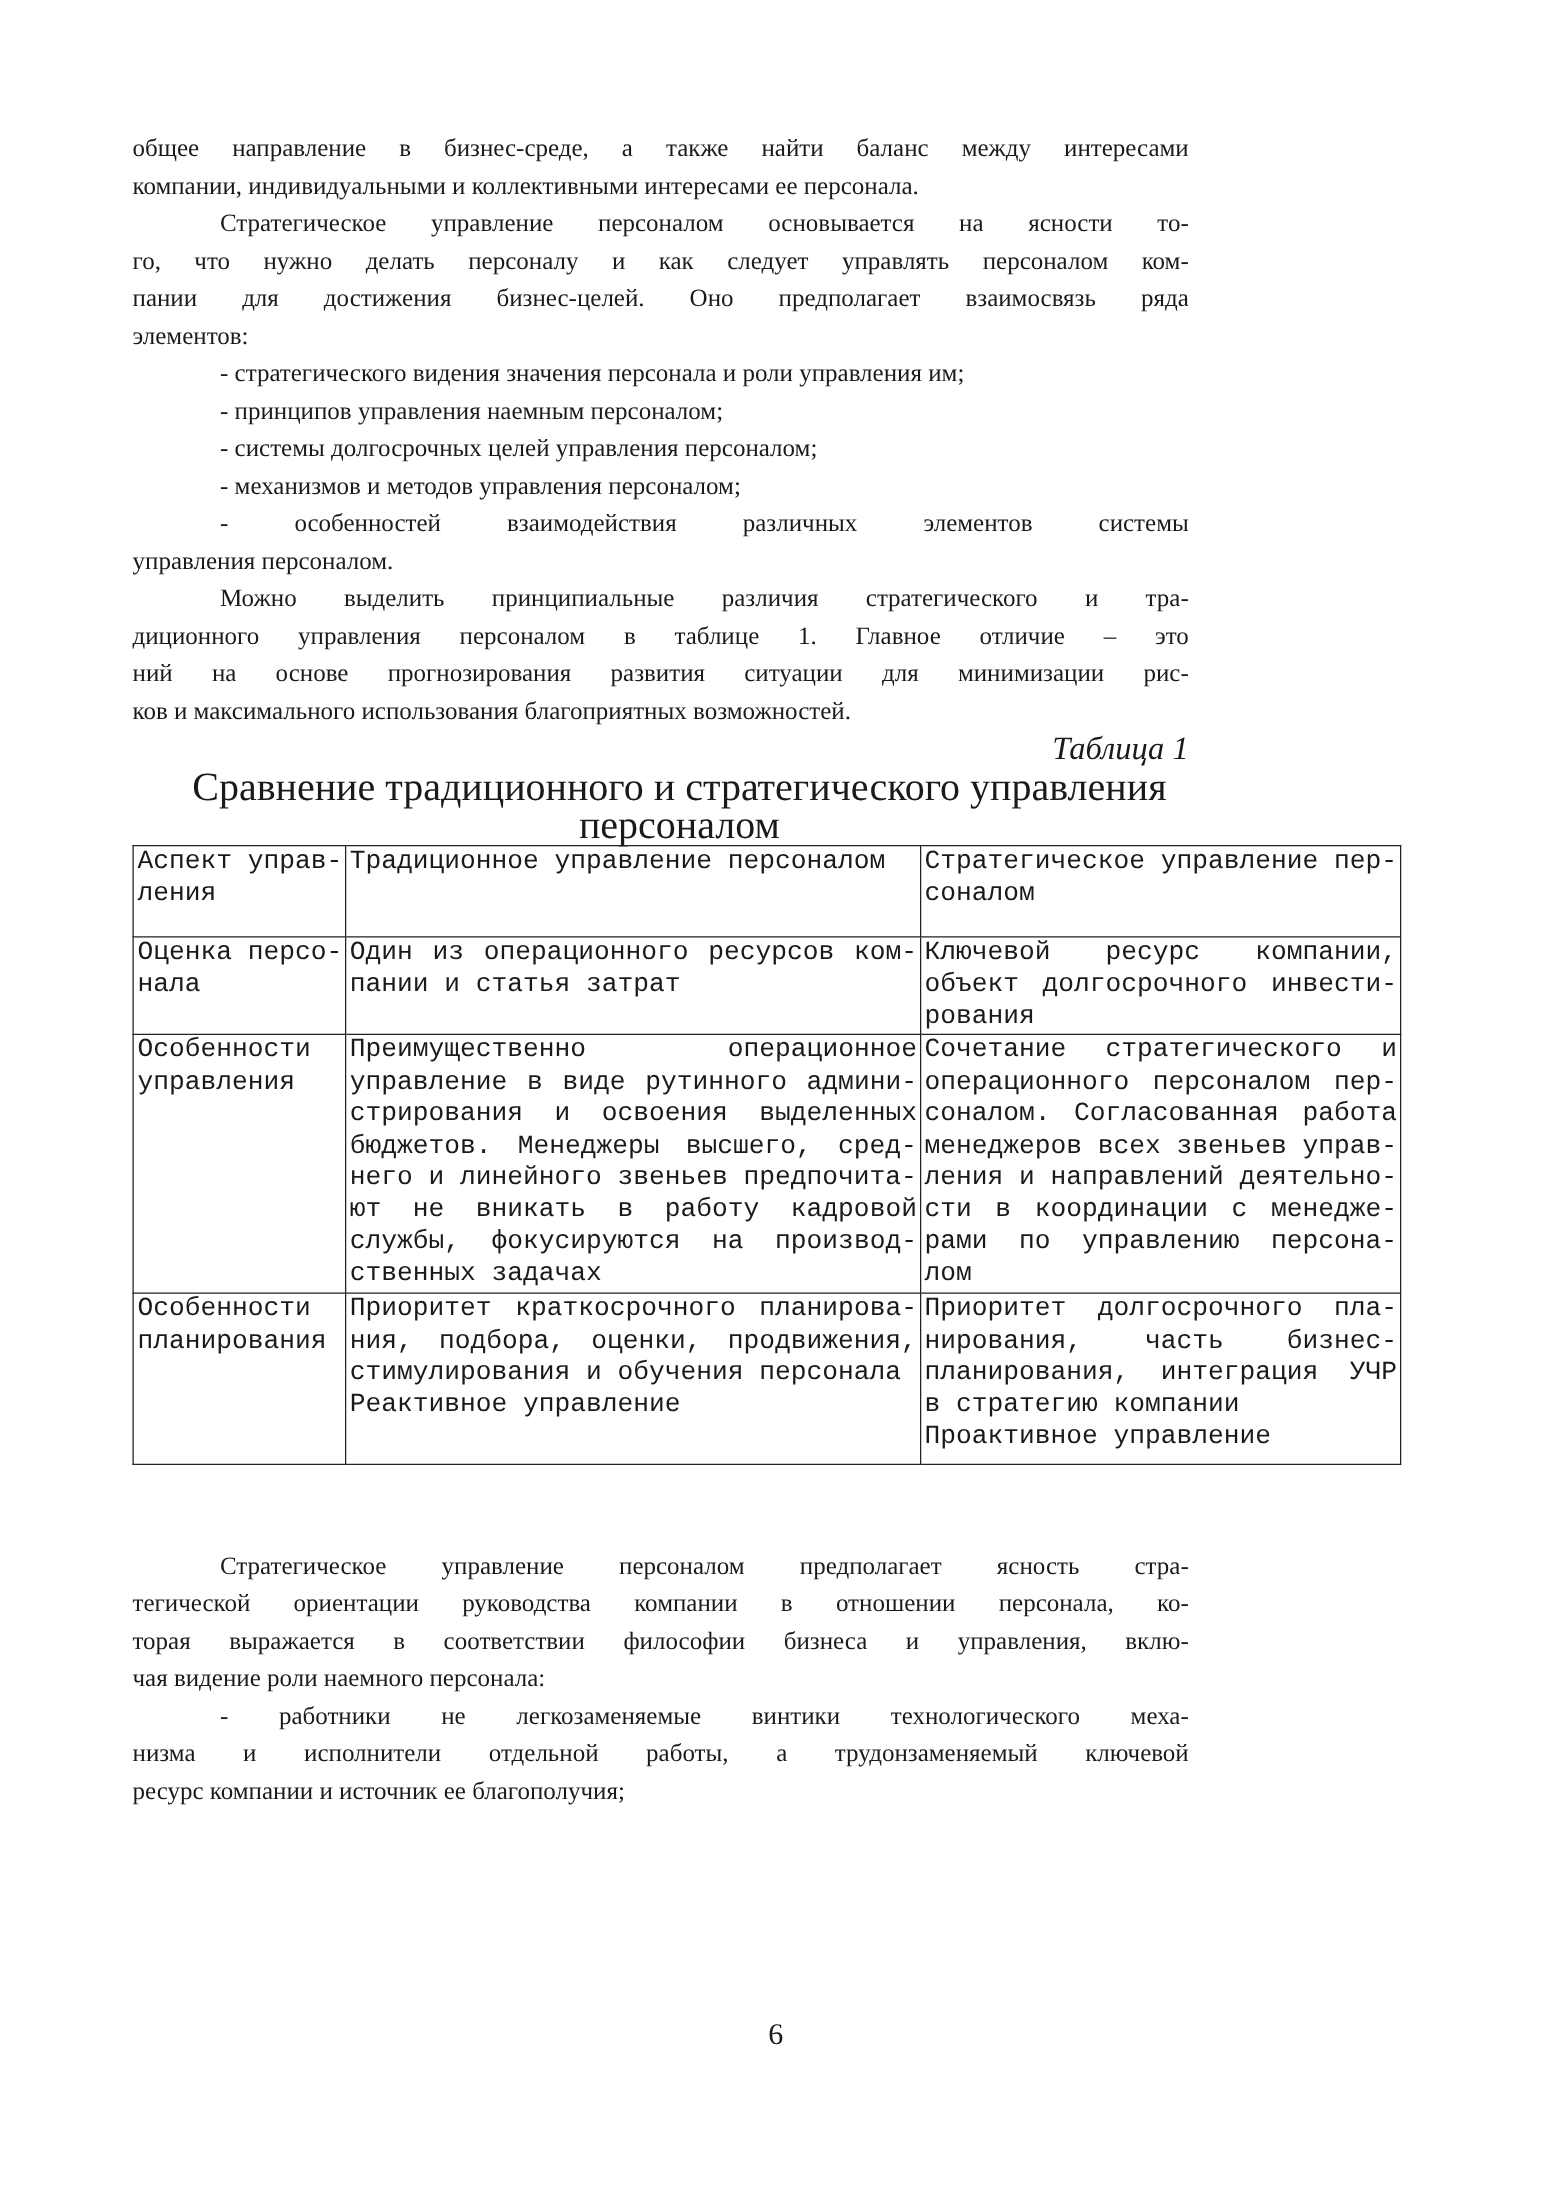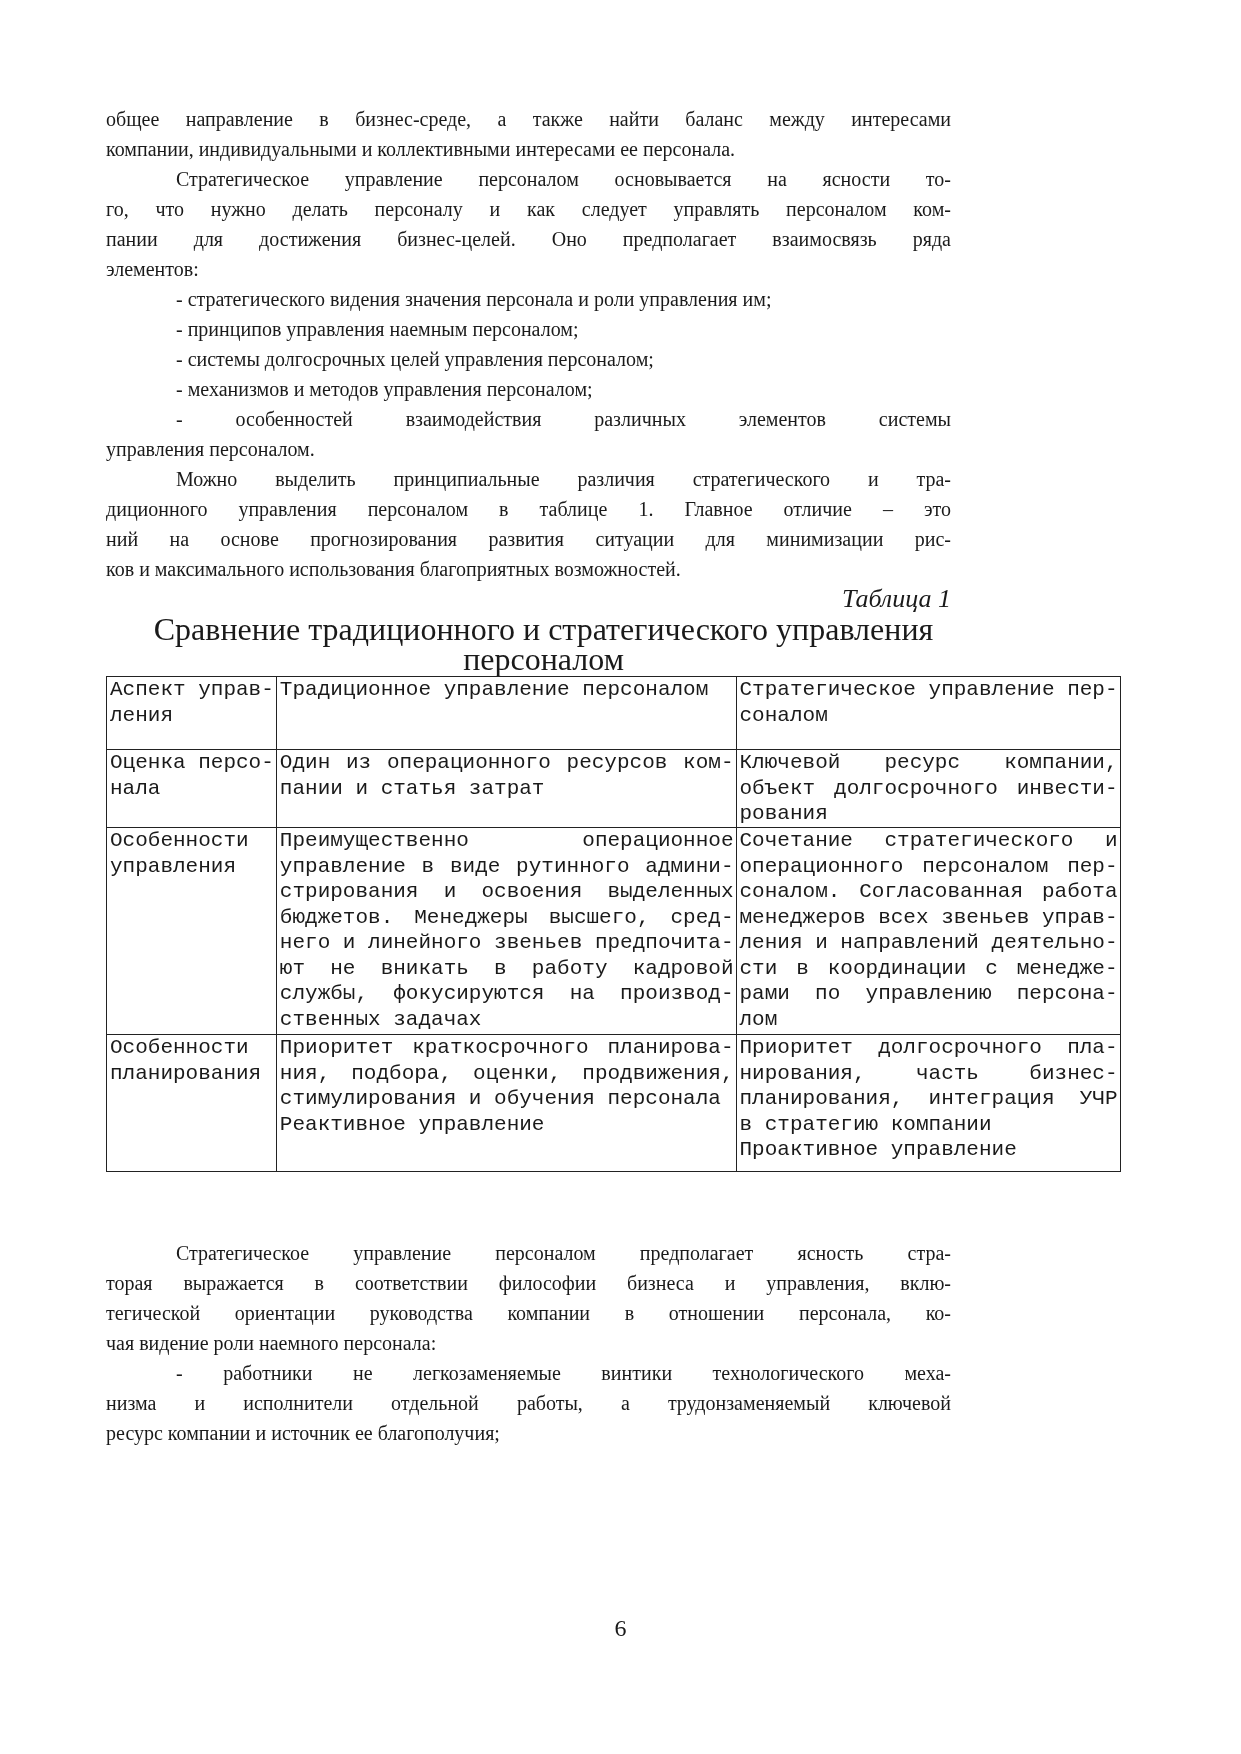--- a/index.html
+++ b/index.html
@@ -128,22 +128,22 @@
       <span class="ln last">в стратегию компании</span>
       <span class="ln last">Проактивное управление</span>
     </td>
   </tr>
 </tbody>
   </table>
 
 <div class="bottom">
   <div class="p">
     <span class="ln indent">Стратегическое управление персоналом предполагает ясность стра-</span>
+    <span class="ln">тегической ориентации руководства компании в отношении персонала, ко-</span>
     <span class="ln">торая выражается в соответствии философии бизнеса и управления, вклю-</span>
-    <span class="ln">тегической ориентации руководства компании в отношении персонала, ко-</span>
     <span class="ln last">чая видение роли наемного персонала:</span>
   </div>
   <div class="p">
     <span class="ln indent">- работники не легкозаменяемые винтики технологического меха-</span>
     <span class="ln">низма и исполнители отдельной работы, а трудонзаменяемый ключевой</span>
     <span class="ln last">ресурс компании и источник ее благополучия;</span>
   </div>
 </div>
 
 <div class="page-num">6</div>

